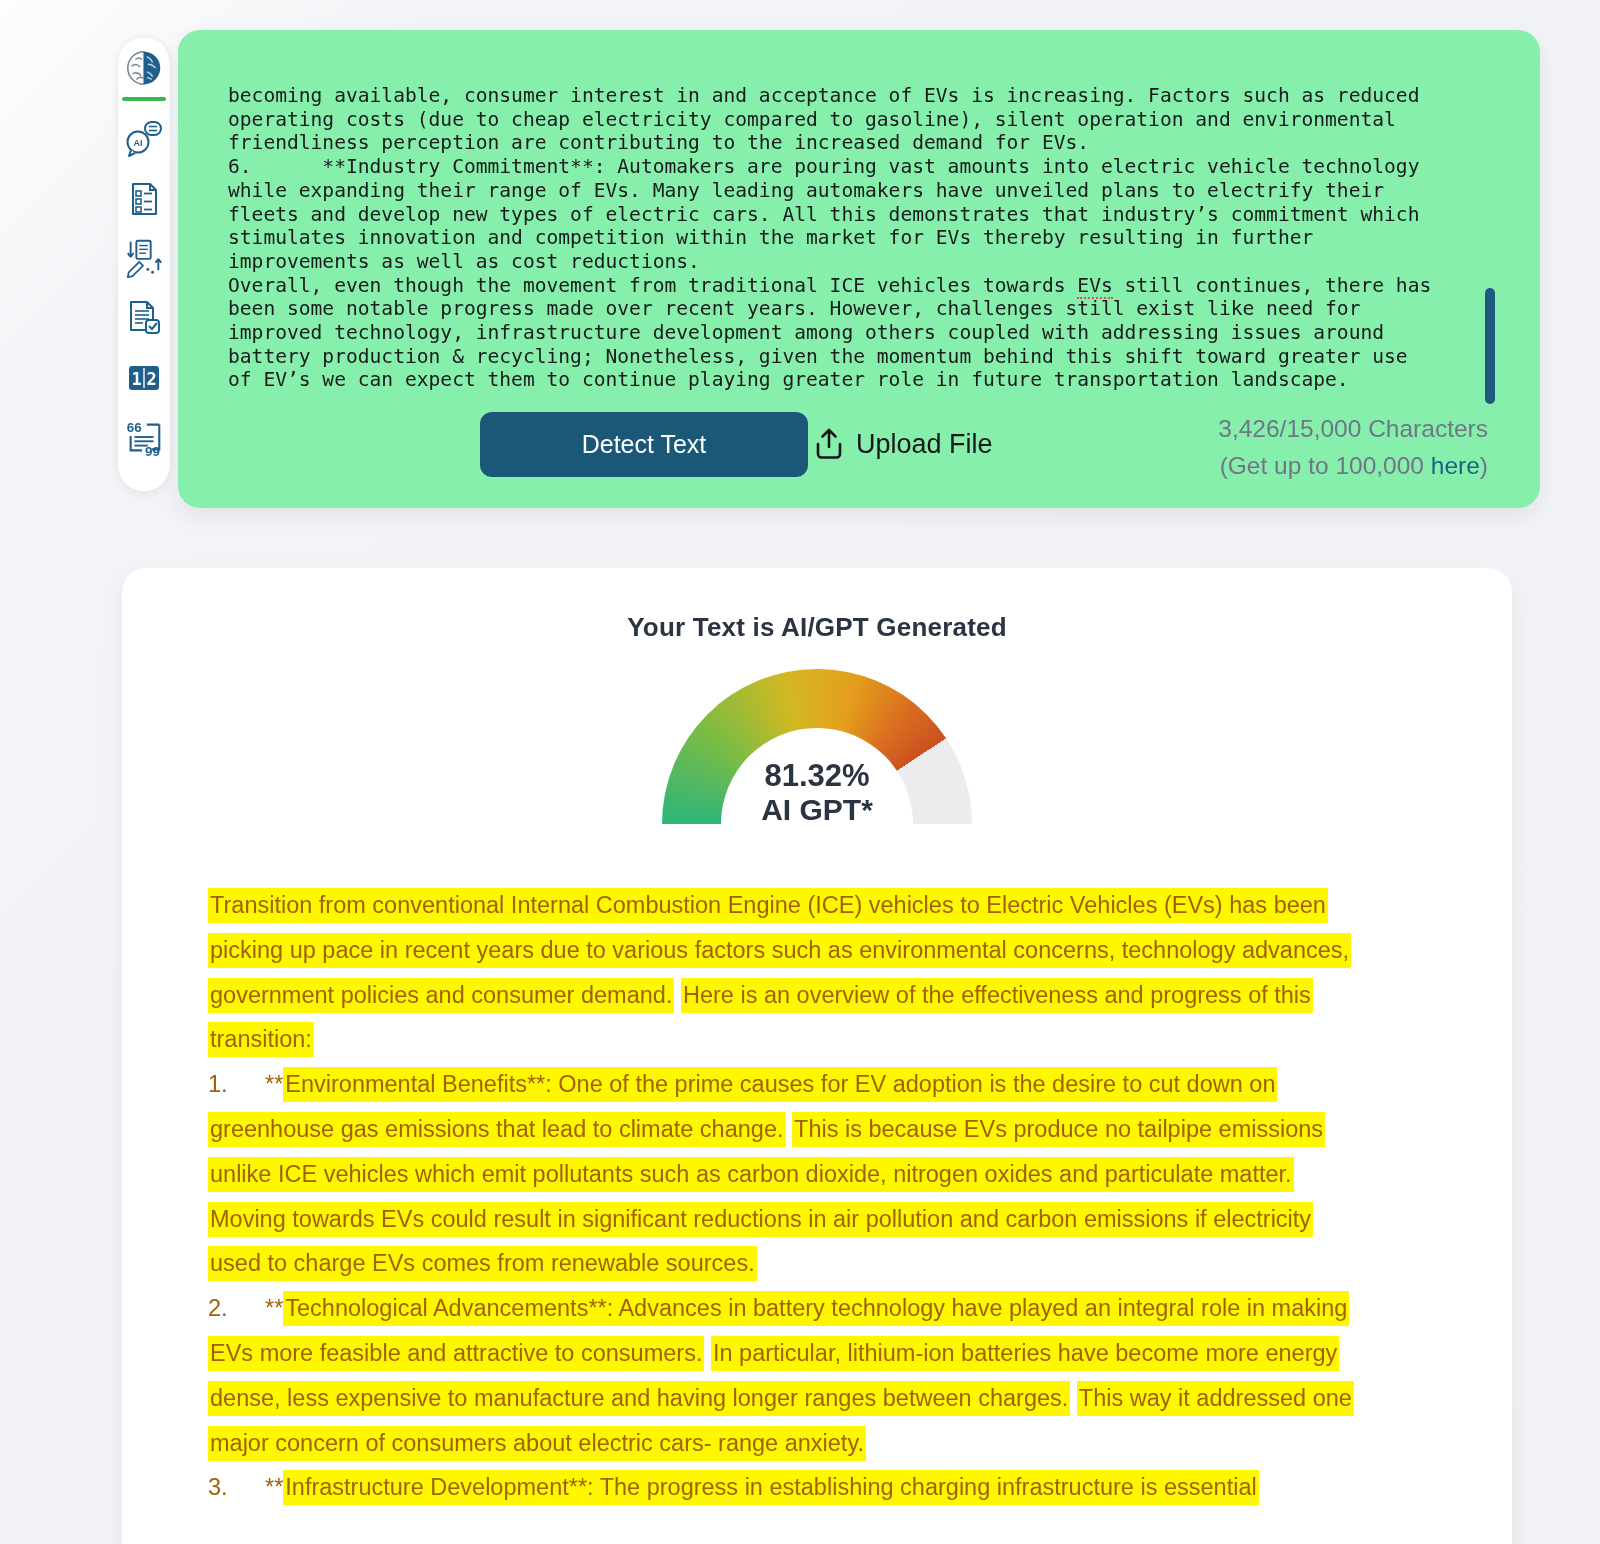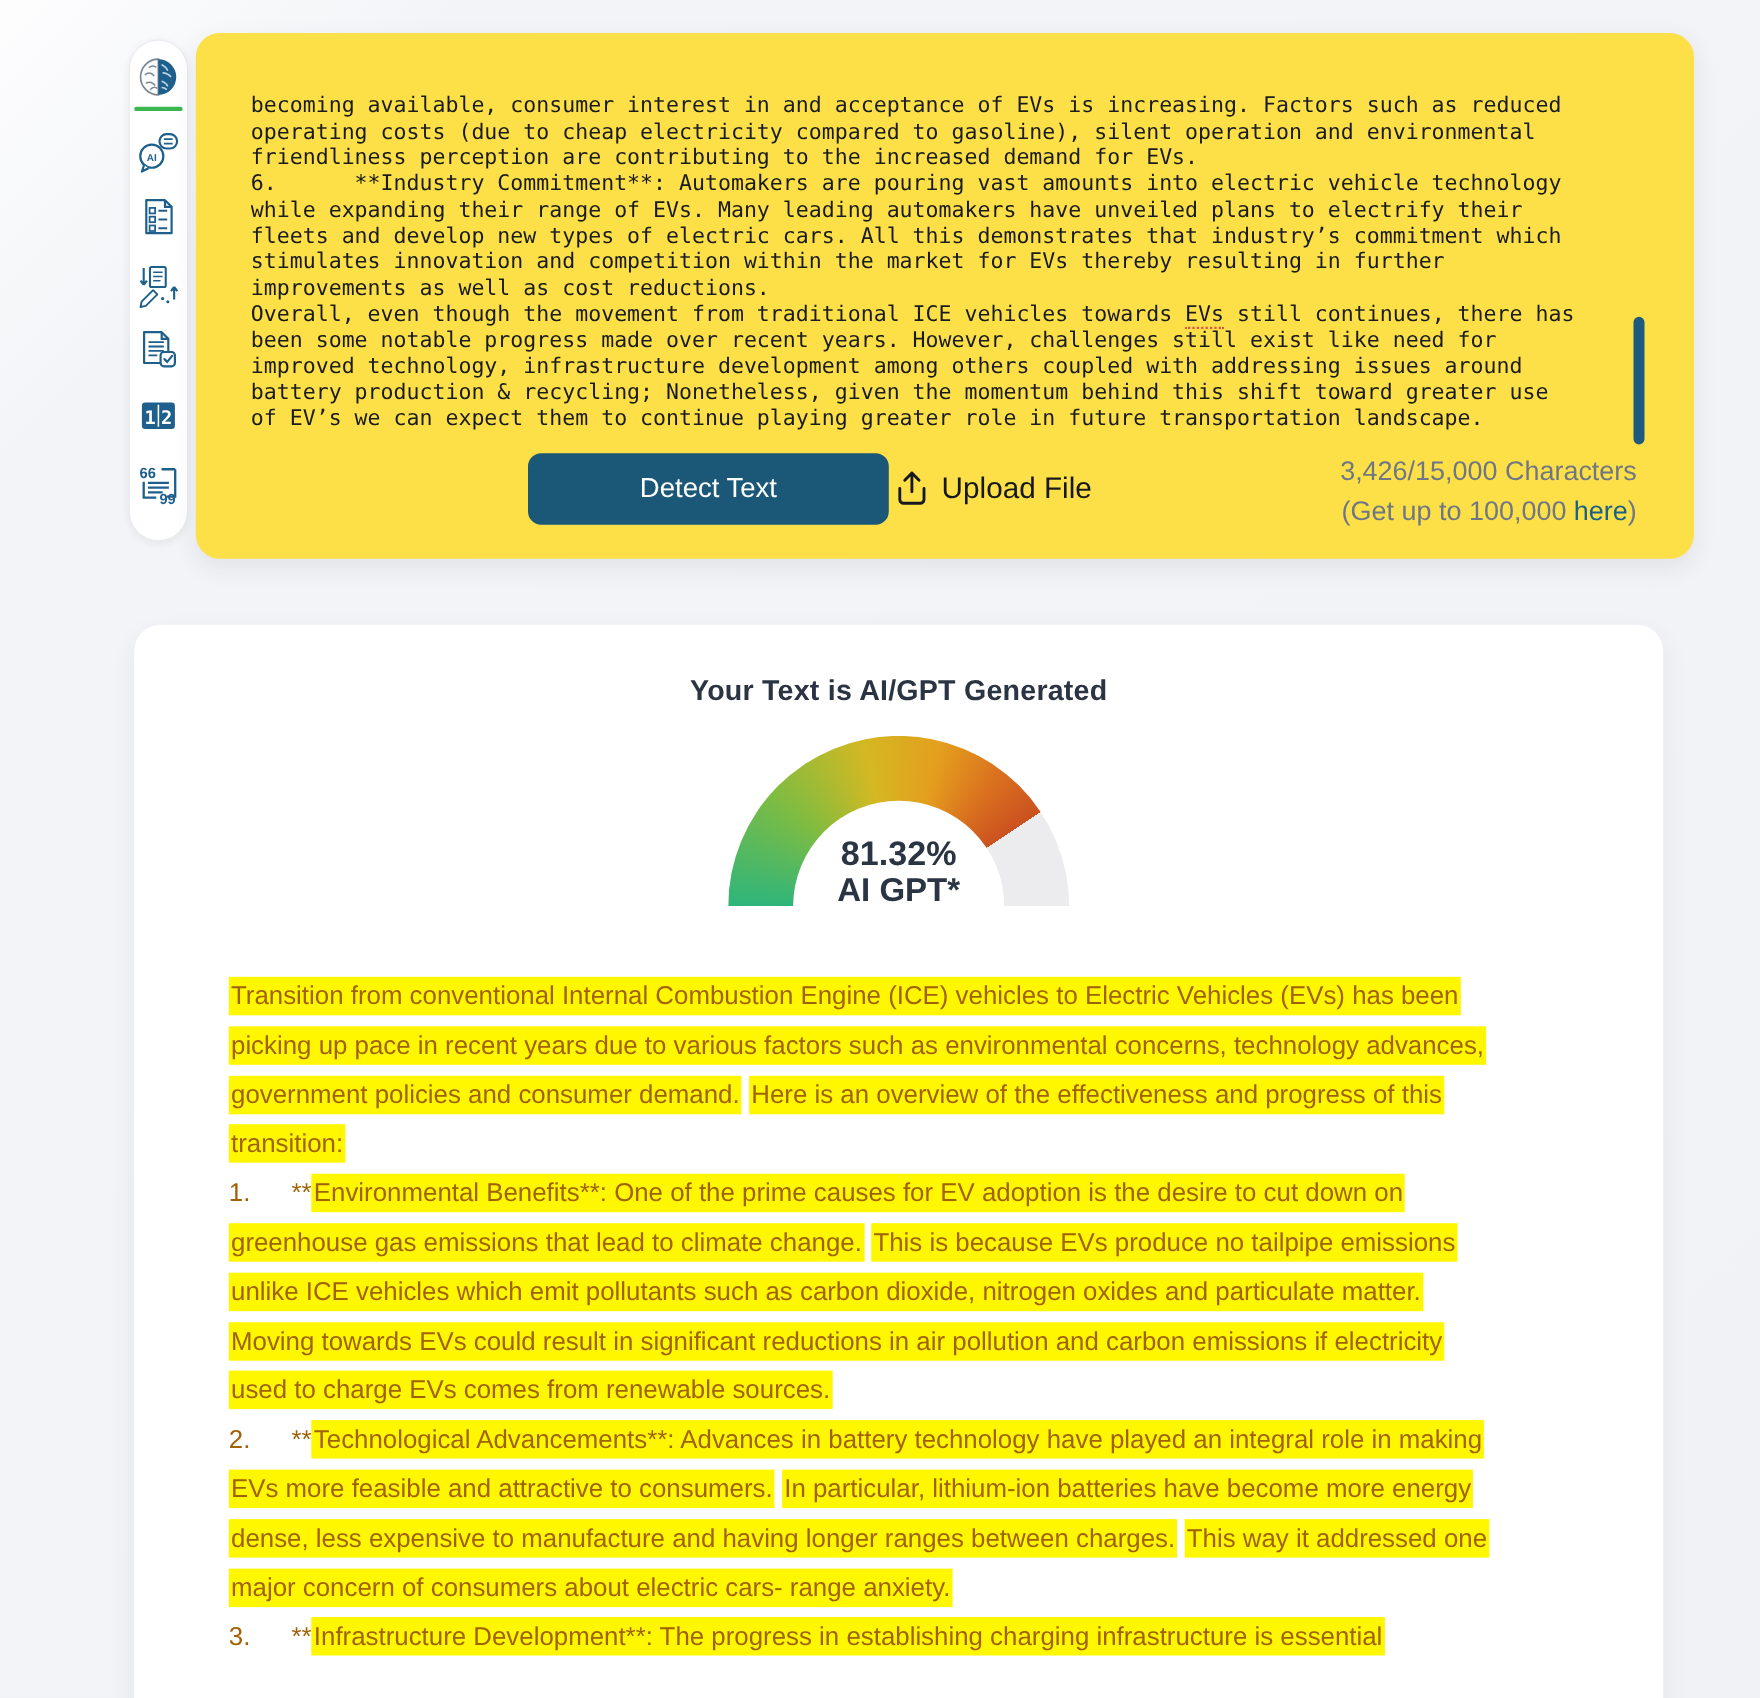--- a/index.html
+++ b/index.html
@@ -8,26 +8,26 @@
     background:linear-gradient(135deg,#fdfdfe 0%,#f3f4f7 14%,#f1f2f5 100%);
     font-family:"Liberation Sans",sans-serif;color:#1a1b1d;
   }
   
   .sidebar{
     position:absolute;left:117px;top:36px;width:54px;height:456px;
     background:#fff;border:1px solid #e9ebef;border-radius:27px;
     box-shadow:0 2px 8px rgba(30,40,70,.07);
     display:flex;flex-direction:column;align-items:center;padding-top:12px;box-sizing:border-box;
   }
-  .side-icon{width:42px;height:42px;display:flex;align-items:flex-start;justify-content:center;margin-bottom:18px;cursor:pointer;}
+  .side-icon{width:42px;height:42px;display:flex;align-items:flex-end;justify-content:center;margin-bottom:18px;cursor:pointer;}
   .active-bar{width:44px;height:4px;border-radius:2px;margin:-12px 0 16px 0;}
   
   .editor-card{
     position:absolute;left:178px;top:30px;width:1362px;height:478px;
-    background:#fde047;border-radius:22px;box-shadow:0 8px 22px rgba(25,35,60,.08);
+    background:#86efac;border-radius:22px;box-shadow:0 8px 22px rgba(25,35,60,.08);
   }
   .editor-text{
     position:absolute;left:50px;top:54px;width:1240px;height:314px;
     font-family:"DejaVu Sans Mono",monospace;font-size:19.6px;line-height:23.7px;
     white-space:pre-wrap;color:#1a1b1d;overflow:hidden;cursor:text;
   }
   .squiggle{border-bottom:2px dotted #d9534f;}
   .scroll-thumb{
     position:absolute;right:45px;top:258px;width:10px;height:116px;
     border-radius:5px;background:#1d5a7e;cursor:grab;

